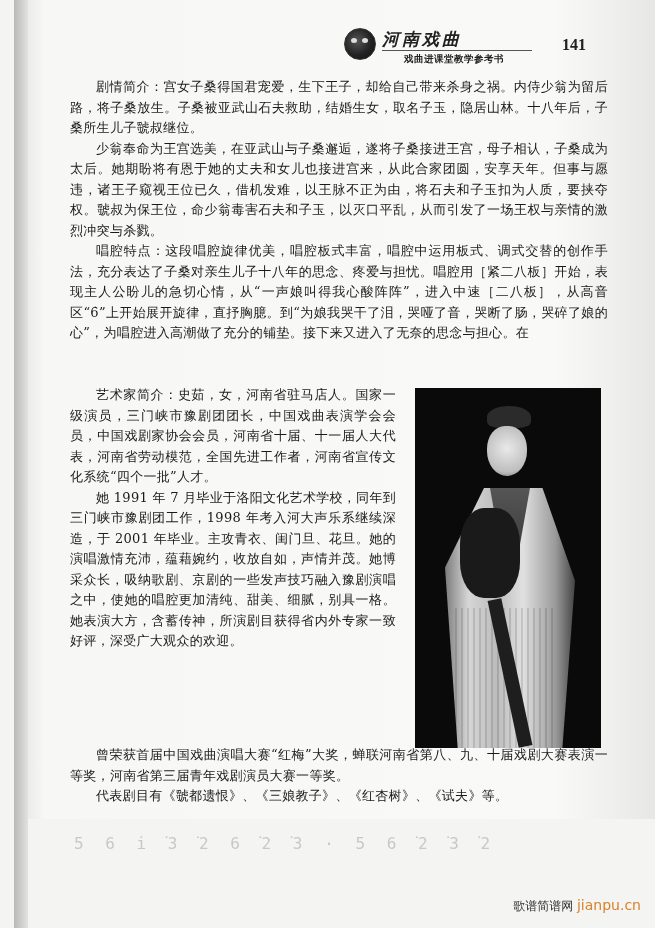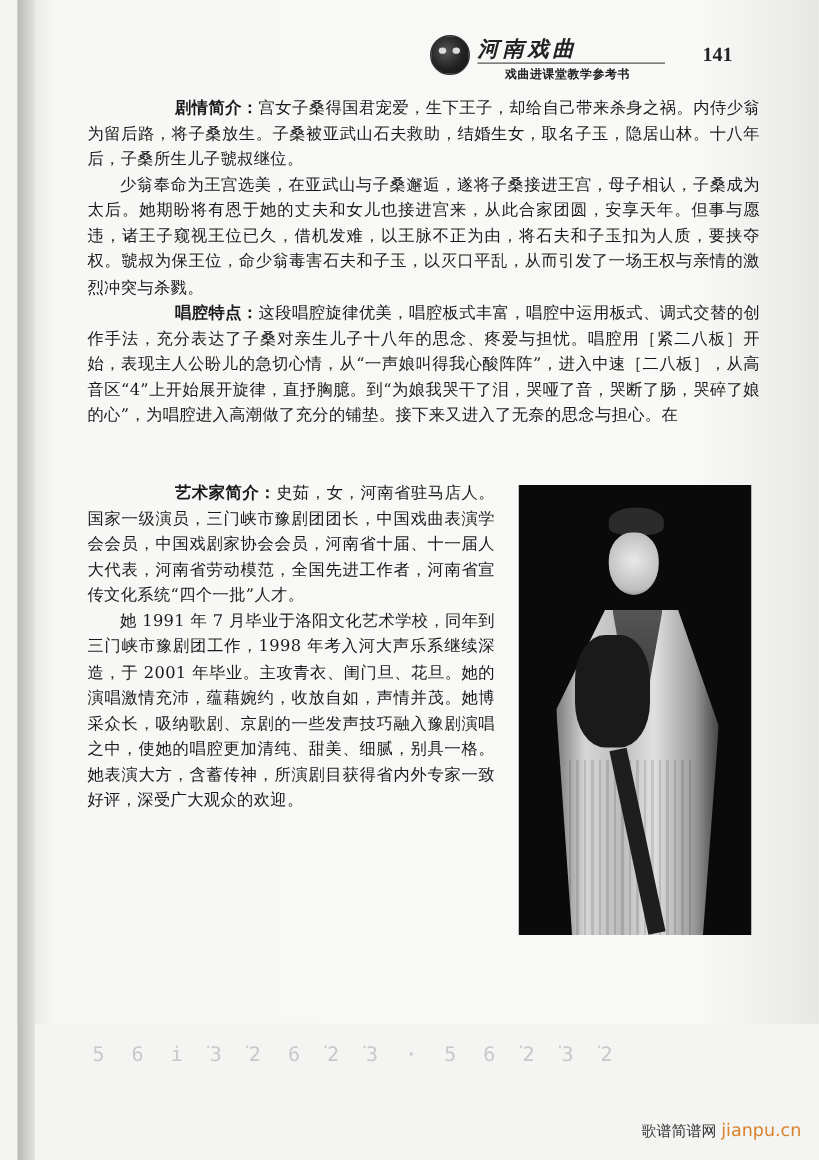--- a/index.html
+++ b/index.html
@@ -43,21 +43,21 @@
   .page-number {
     position: absolute; left: 218px; top: 14px; font-size: 16px; font-weight: bold; color: #222;
     font-family: "Liberation Serif", serif;
   }
   
   .text-block {
     position: absolute; left: 56px; width: 538px; font-size: 13px; line-height: 20.5px;
     text-align: justify; letter-spacing: 0.3px;
   }
   .para { margin: 0; text-indent: 2em; }
-  .lead { font-weight: bold; margin-left: 44px; }
+  .lead { font-weight: normal; }
   .narrow { width: 326px; }
   .photo {
     position: absolute; left: 401px; top: 388px; width: 186px; height: 360px;
     background: #0a0a0a; overflow: hidden;
   }
   .fig-head {
     position: absolute; left: 72px; top: 18px; width: 44px; height: 22px; border-radius: 50% 50% 30% 30%;
     background: #2b2b2b;
   }
   .fig-face {
@@ -104,38 +104,42 @@
     <div class="mask-icon"></div>
     <div class="header-title">河南戏曲</div>
     <div class="header-rule"></div>
     <div class="header-subtitle">戏曲进课堂教学参考书</div>
     <div class="page-number">141</div>
   </div>
 
   <div class="text-block" style="top:77px;">
     <p class="para"><span class="lead">剧情简介：</span><span>宫女子桑得国君宠爱，生下王子，却给自己带来杀身之祸。内侍少翁为留后路，将子桑放生。子桑被亚武山石夫救助，结婚生女，取名子玉，隐居山林。十八年后，子桑所生儿子虢叔继位。</span></p>
     <p class="para">少翁奉命为王宫选美，在亚武山与子桑邂逅，遂将子桑接进王宫，母子相认，子桑成为太后。她期盼将有恩于她的丈夫和女儿也接进宫来，从此合家团圆，安享天年。但事与愿违，诸王子窥视王位已久，借机发难，以王脉不正为由，将石夫和子玉扣为人质，要挟夺权。虢叔为保王位，命少翁毒害石夫和子玉，以灭口平乱，从而引发了一场王权与亲情的激烈冲突与杀戮。</p>
-    <p class="para"><span class="lead">唱腔特点：</span><span>这段唱腔旋律优美，唱腔板式丰富，唱腔中运用板式、调式交替的创作手法，充分表达了子桑对亲生儿子十八年的思念、疼爱与担忧。唱腔用［紧二八板］开始，表现主人公盼儿的急切心情，从“一声娘叫得我心酸阵阵”，进入中速［二八板］，从高音区“4̇”上开始展开旋律，直抒胸臆。到“为娘我哭干了泪，哭哑了音，哭断了肠，哭碎了娘的心”，为唱腔进入高潮做了充分的铺垫。接下来又进入了无奈的思念与担心。在</span></p>
+    <p class="para"><span class="lead">唱腔特点：</span><span>这段唱腔旋律优美，唱腔板式丰富，唱腔中运用板式、调式交替的创作手法，充分表达了子桑对亲生儿子十八年的思念、疼爱与担忧。唱腔用［紧二八板］开始，表现主人公盼儿的急切心情，从“一声娘叫得我心酸阵阵”，进入中速［二八板］，从高音区“6̇”上开始展开旋律，直抒胸臆。到“为娘我哭干了泪，哭哑了音，哭断了肠，哭碎了娘的心”，为唱腔进入高潮做了充分的铺垫。接下来又进入了无奈的思念与担心。在</span></p>
   </div>
 
   <div class="text-block narrow" style="top:385px;">
     <p class="para"><span class="lead">艺术家简介：</span><span>史茹，女，河南省驻马店人。国家一级演员，三门峡市豫剧团团长，中国戏曲表演学会会员，中国戏剧家协会会员，河南省十届、十一届人大代表，河南省劳动模范，全国先进工作者，河南省宣传文化系统“四个一批”人才。</span></p>
     <p class="para">她 1991 年 7 月毕业于洛阳文化艺术学校，同年到三门峡市豫剧团工作，1998 年考入河大声乐系继续深造，于 2001 年毕业。主攻青衣、闺门旦、花旦。她的演唱激情充沛，蕴藉婉约，收放自如，声情并茂。她博采众长，吸纳歌剧、京剧的一些发声技巧融入豫剧演唱之中，使她的唱腔更加清纯、甜美、细腻，别具一格。她表演大方，含蓄传神，所演剧目获得省内外专家一致好评，深受广大观众的欢迎。</p>
   </div>
 
   <div class="photo">
     <div class="fig-body"></div>
     <div class="stripes"></div>
     <div class="fig-collar"></div>
     <div class="fig-sash"></div>
     <div class="fig-ribbon"></div>
     <div class="fig-head"></div>
     <div class="fig-face"></div>
   </div>
 
+  <div class="text-block" style="top:745px;">
+    <p class="para">曾荣获首届中国戏曲演唱大赛“红梅”大奖，蝉联河南省第八、九、十届戏剧大赛表演一等奖，河南省第三届青年戏剧演员大赛一等奖。</p>
+    <p class="para">代表剧目有《虢都遗恨》、《三娘教子》、《红杏树》、《试夫》等。</p>
+  </div>
 
   <div class="faint-score">5  6  i̇  ̇3 ̇2  6 ̇2 ̇3  ·  5  6  ̇2 ̇3 ̇2</div>
 
   <div class="watermark">
     <span>歌谱简谱网</span>
     <span class="domain">jianpu.cn</span>
   </div>
 </div>
 
 </body></html>

